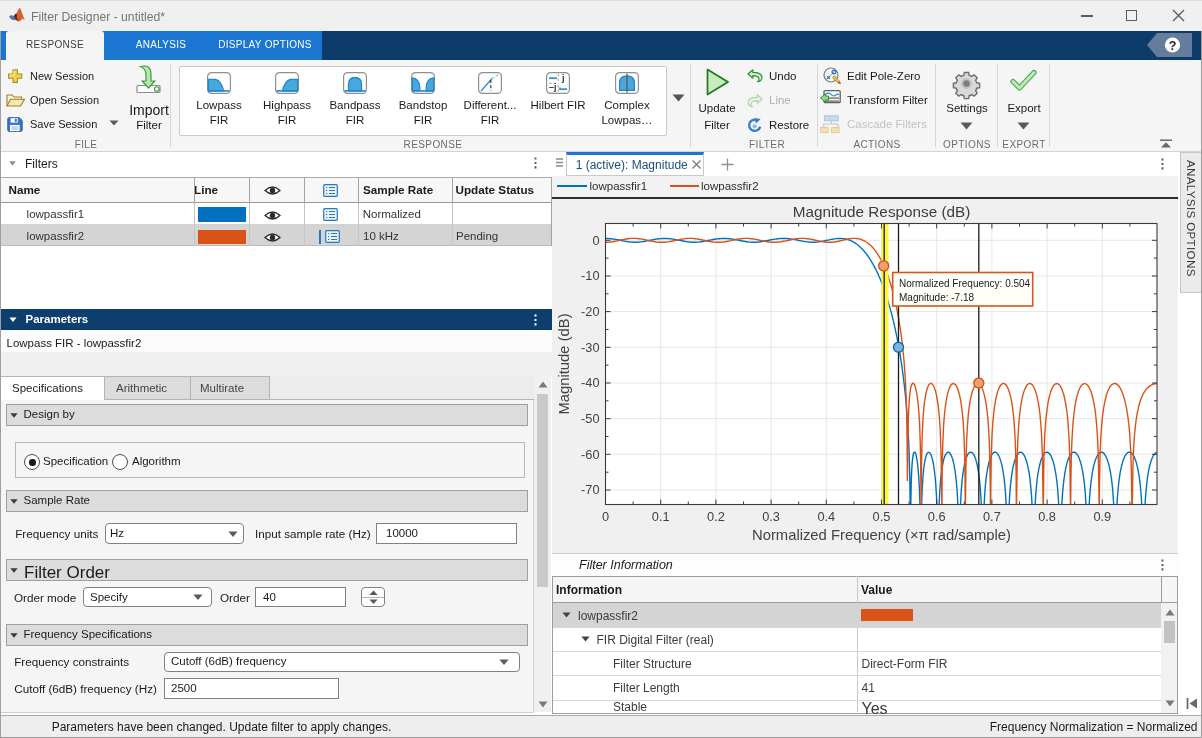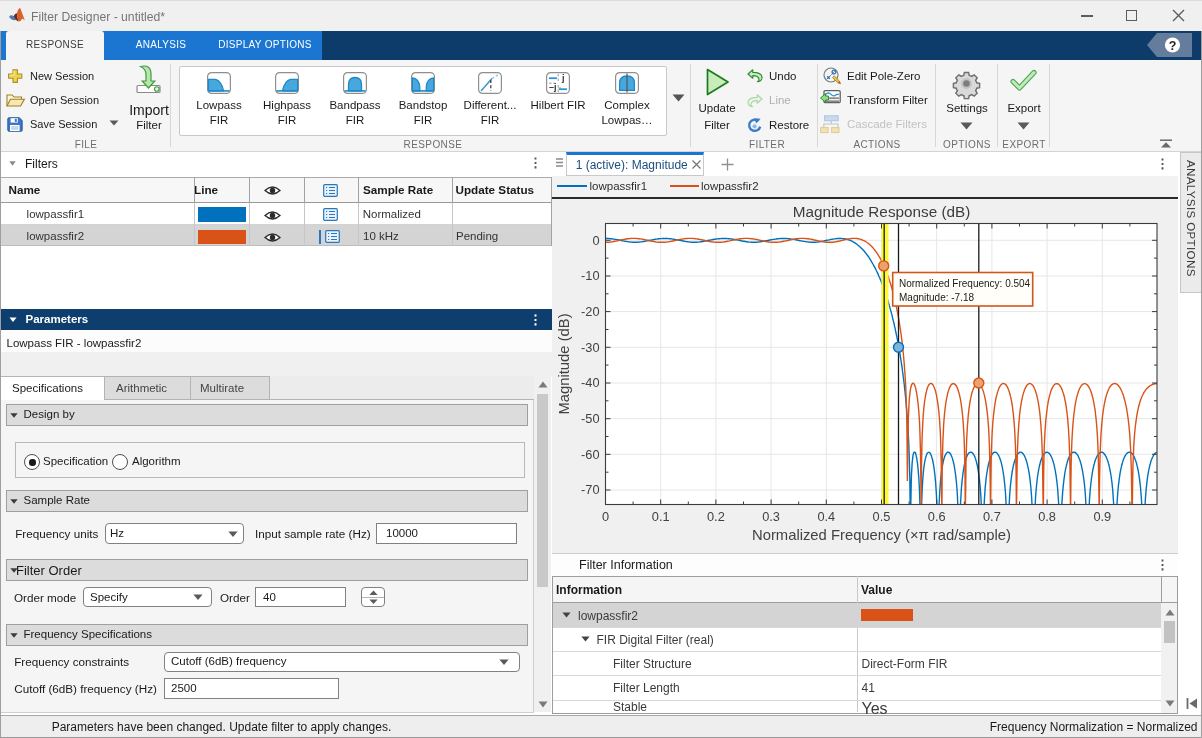--- a/index.html
+++ b/index.html
@@ -307,21 +307,21 @@
     <polygon points="0.4,0.4 9.6,0.4 5,6.1" fill="#5a5a5a"></polygon>
   </svg>
 
 <div class="lbl" style="left:255px;top:526.8px;font-size:11.7px;">Input sample rate (Hz)</div>
 <div class="abs" style="left:376px;top:523px;width:140.5px;height:20.5px;background:#fff;border:1px solid #818181;"></div>
 <div class="lbl" style="left:386px;top:527px;font-size:11.5px;">10000</div>
 <div class="abs" style="left:6px;top:559px;width:522px;height:22px;background:#dcdcdc;border:1px solid #9f9f9f;"></div>
 <svg style="left:10px;top:568px;" width="8" height="5" viewBox="0 0 8 5">
     <polygon points="0.3,0.3 7.7,0.3 4,4.7" fill="#3c3c3c"></polygon>
   </svg>
-<div class="lbl" style="left:16px;top:563px;font-size:13px;">Filter Order</div>
+<div class="lbl" style="left:24px;top:563px;font-size:17px;">Filter Order</div>
 
 <div class="lbl" style="left:14px;top:590.5px;font-size:11.7px;">Order mode</div>
 <div class="abs" style="left:83px;top:586.5px;width:129px;height:20.5px;background:#fff;border:1px solid #818181;border-radius:4px;"></div>
 <div class="lbl" style="left:90px;top:590.5px;font-size:11.5px;">Specify</div>
 <svg style="left:193px;top:594px;" width="10" height="6.5" viewBox="0 0 10 6.5">
     <polygon points="0.4,0.4 9.6,0.4 5,6.1" fill="#5a5a5a"></polygon>
   </svg>
 
 <div class="lbl" style="left:220px;top:590.5px;font-size:11.7px;">Order</div>
 <div class="abs" style="left:255px;top:586.5px;width:91px;height:20.5px;background:#fff;border:1px solid #818181;"></div>
@@ -417,21 +417,21 @@
 <text x="17" y="167" font-size="14.8" fill="#424242" text-anchor="middle" font-family="Liberation Sans" transform="rotate(-90 17 167)">Magnitude (dB)</text>
 <circle cx="331.7" cy="68.9" r="5" fill="#eda16d" stroke="#d95319" stroke-width="1.4"></circle>
 <circle cx="346.5" cy="150.3" r="5" fill="#7fb3d9" stroke="#0072bd" stroke-width="1.4"></circle>
 <circle cx="426.8" cy="186.0" r="5" fill="#eda16d" stroke="#d95319" stroke-width="1.4"></circle>
 <rect x="340.7" y="75.5" width="140" height="33.5" fill="#fffef8" stroke="#d2571e" stroke-width="1.6"></rect>
 <text x="347" y="89.5" font-size="10px" fill="#1a1a1a" font-family="Liberation Sans">Normalized Frequency: 0.504</text>
 <text x="347" y="103.5" font-size="10px" fill="#1a1a1a" font-family="Liberation Sans">Magnitude: -7.18</text>
 </svg>
 
 <div class="abs" style="left:552px;top:553px;width:626px;height:23px;background:#fdfdfd;border-top:1px solid #cdcdcd;"></div>
-<div class="lbl" style="left:579px;top:558px;font-size:12.5px;">Filter Information</div>
+<div class="lbl" style="left:579px;top:558px;font-size:12.5px;font-style:italic;">Filter Information</div>
 <div class="lbl" style="left:1156px;top:557px;font-size:13px;color:#555;font-weight:bold;">⋮</div>
 <div class="abs" style="left:552px;top:576px;width:626px;height:137.5px;border:1px solid #9d9d9d;background:#fff;"></div>
 <div class="abs" style="left:553px;top:577px;width:624px;height:25.5px;background:#f5f5f5;border-bottom:1px solid #9d9d9d;"></div>
 <div class="lbl" style="left:556px;top:583px;font-weight:bold;font-size:12px;">Information</div>
 <div class="lbl" style="left:861px;top:583px;font-weight:bold;font-size:12px;">Value</div>
 <div class="abs" style="left:856.5px;top:576px;width:1px;height:136px;background:#c9c9c9;"></div>
 <div class="abs" style="left:1160.5px;top:577px;width:1px;height:26px;background:#9d9d9d;"></div>
 <div class="abs" style="left:553px;top:602.5px;width:607.5px;height:24.5px;background:#d4d4d4;"></div>
 <svg style="left:561.5px;top:612px;" width="9" height="6" viewBox="0 0 9 6">
     <polygon points="0.4,0.4 8.6,0.4 4.5,5.6" fill="#444"></polygon>

